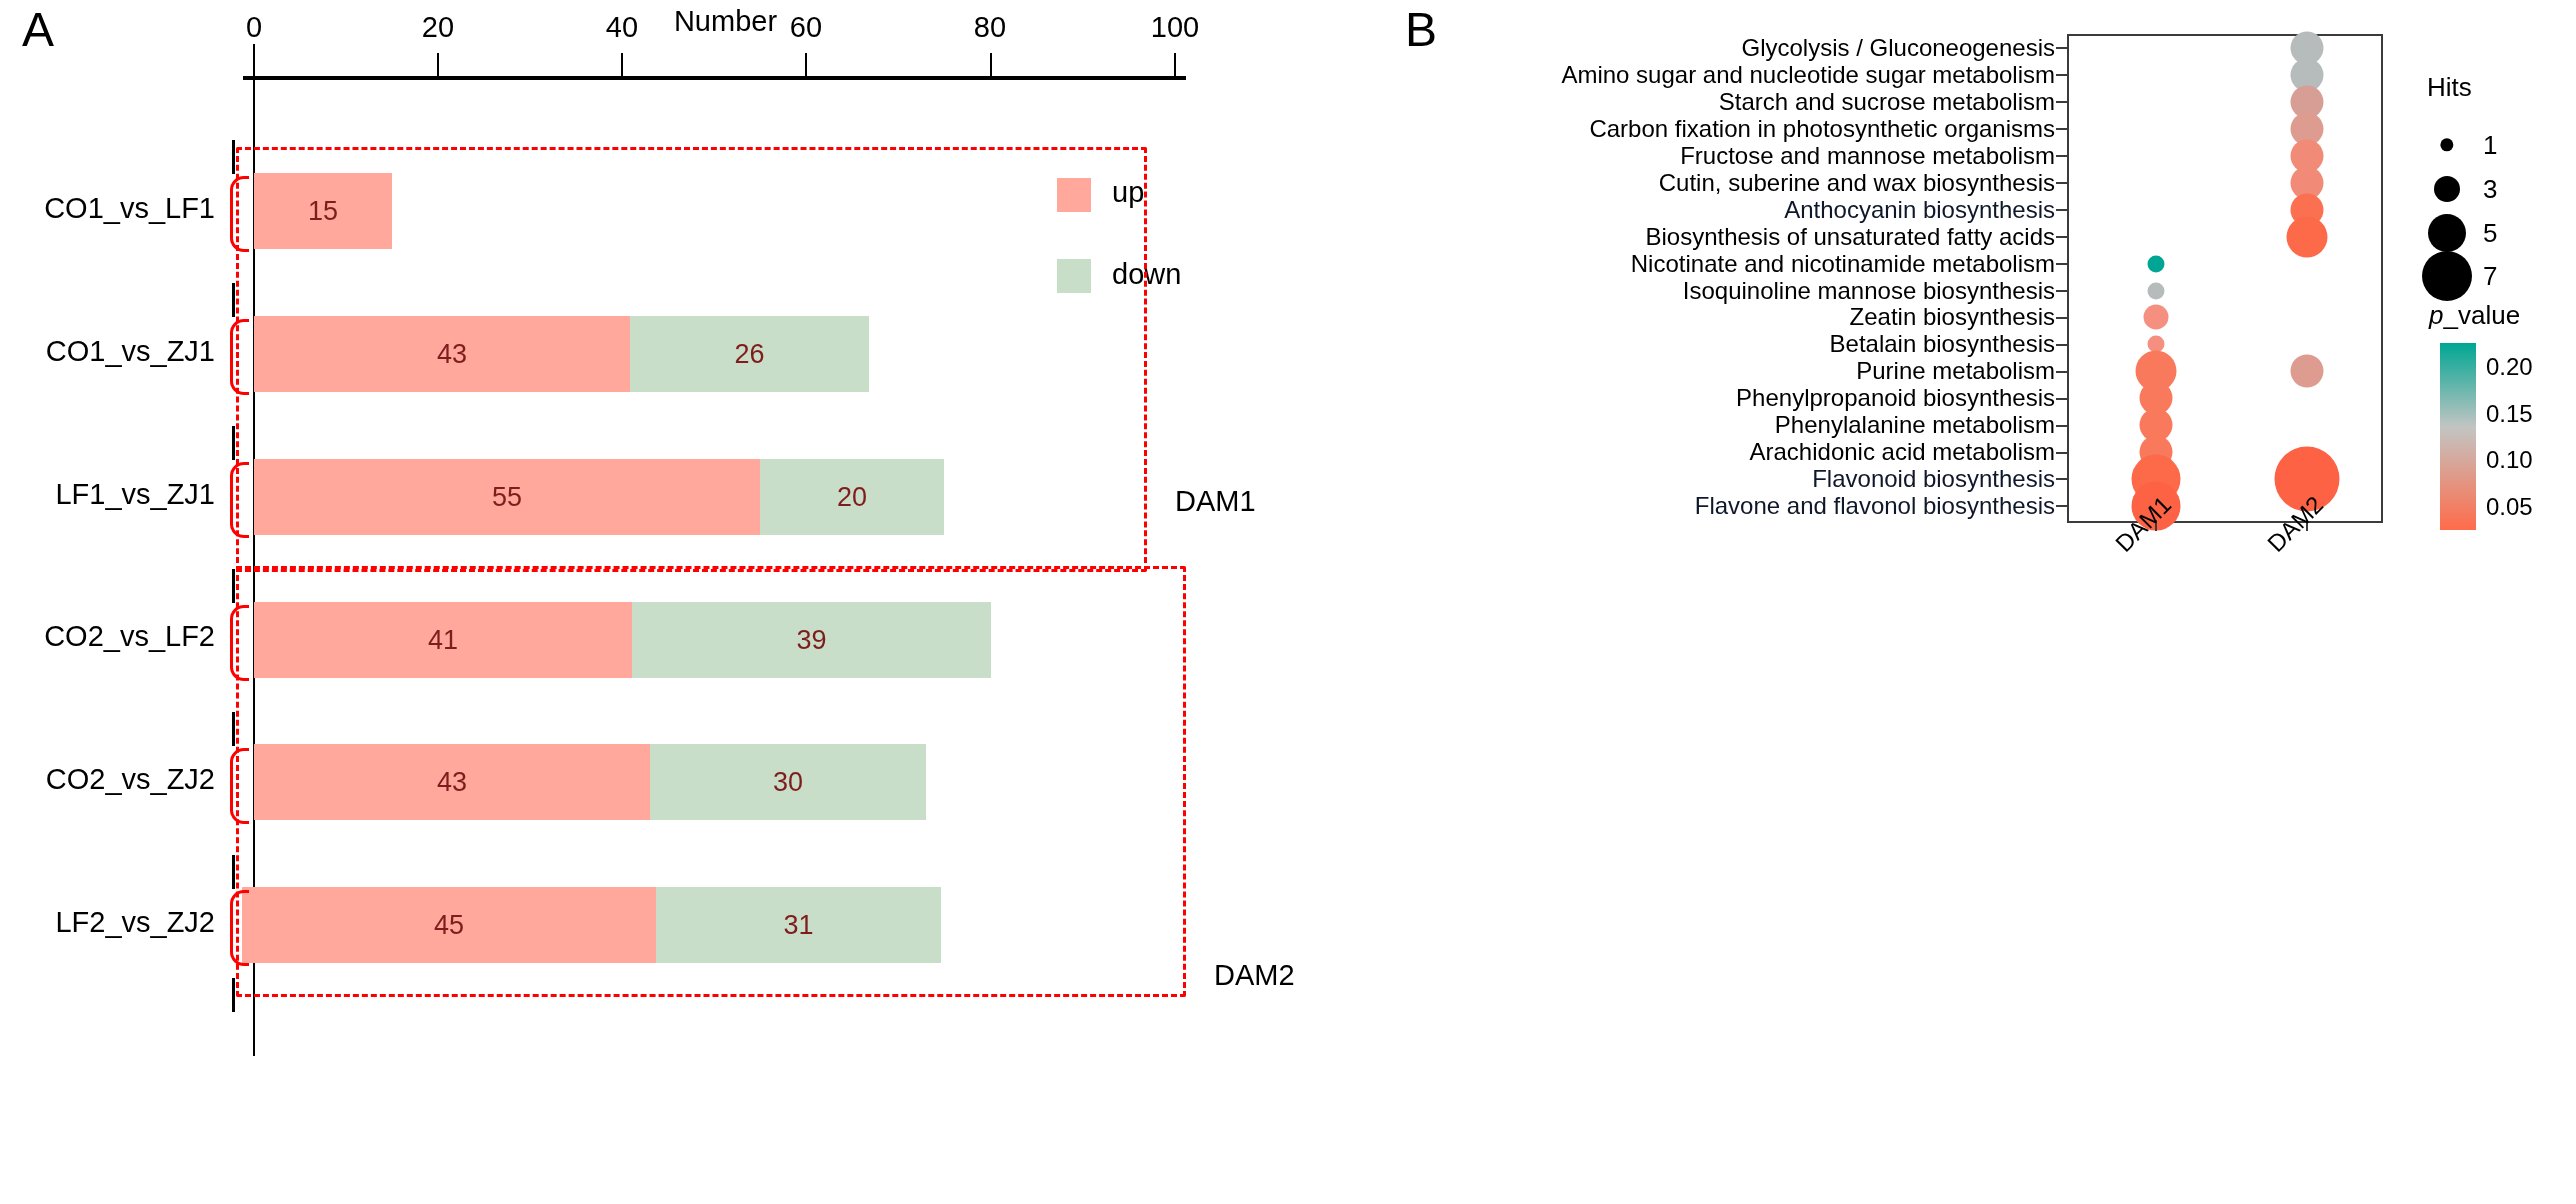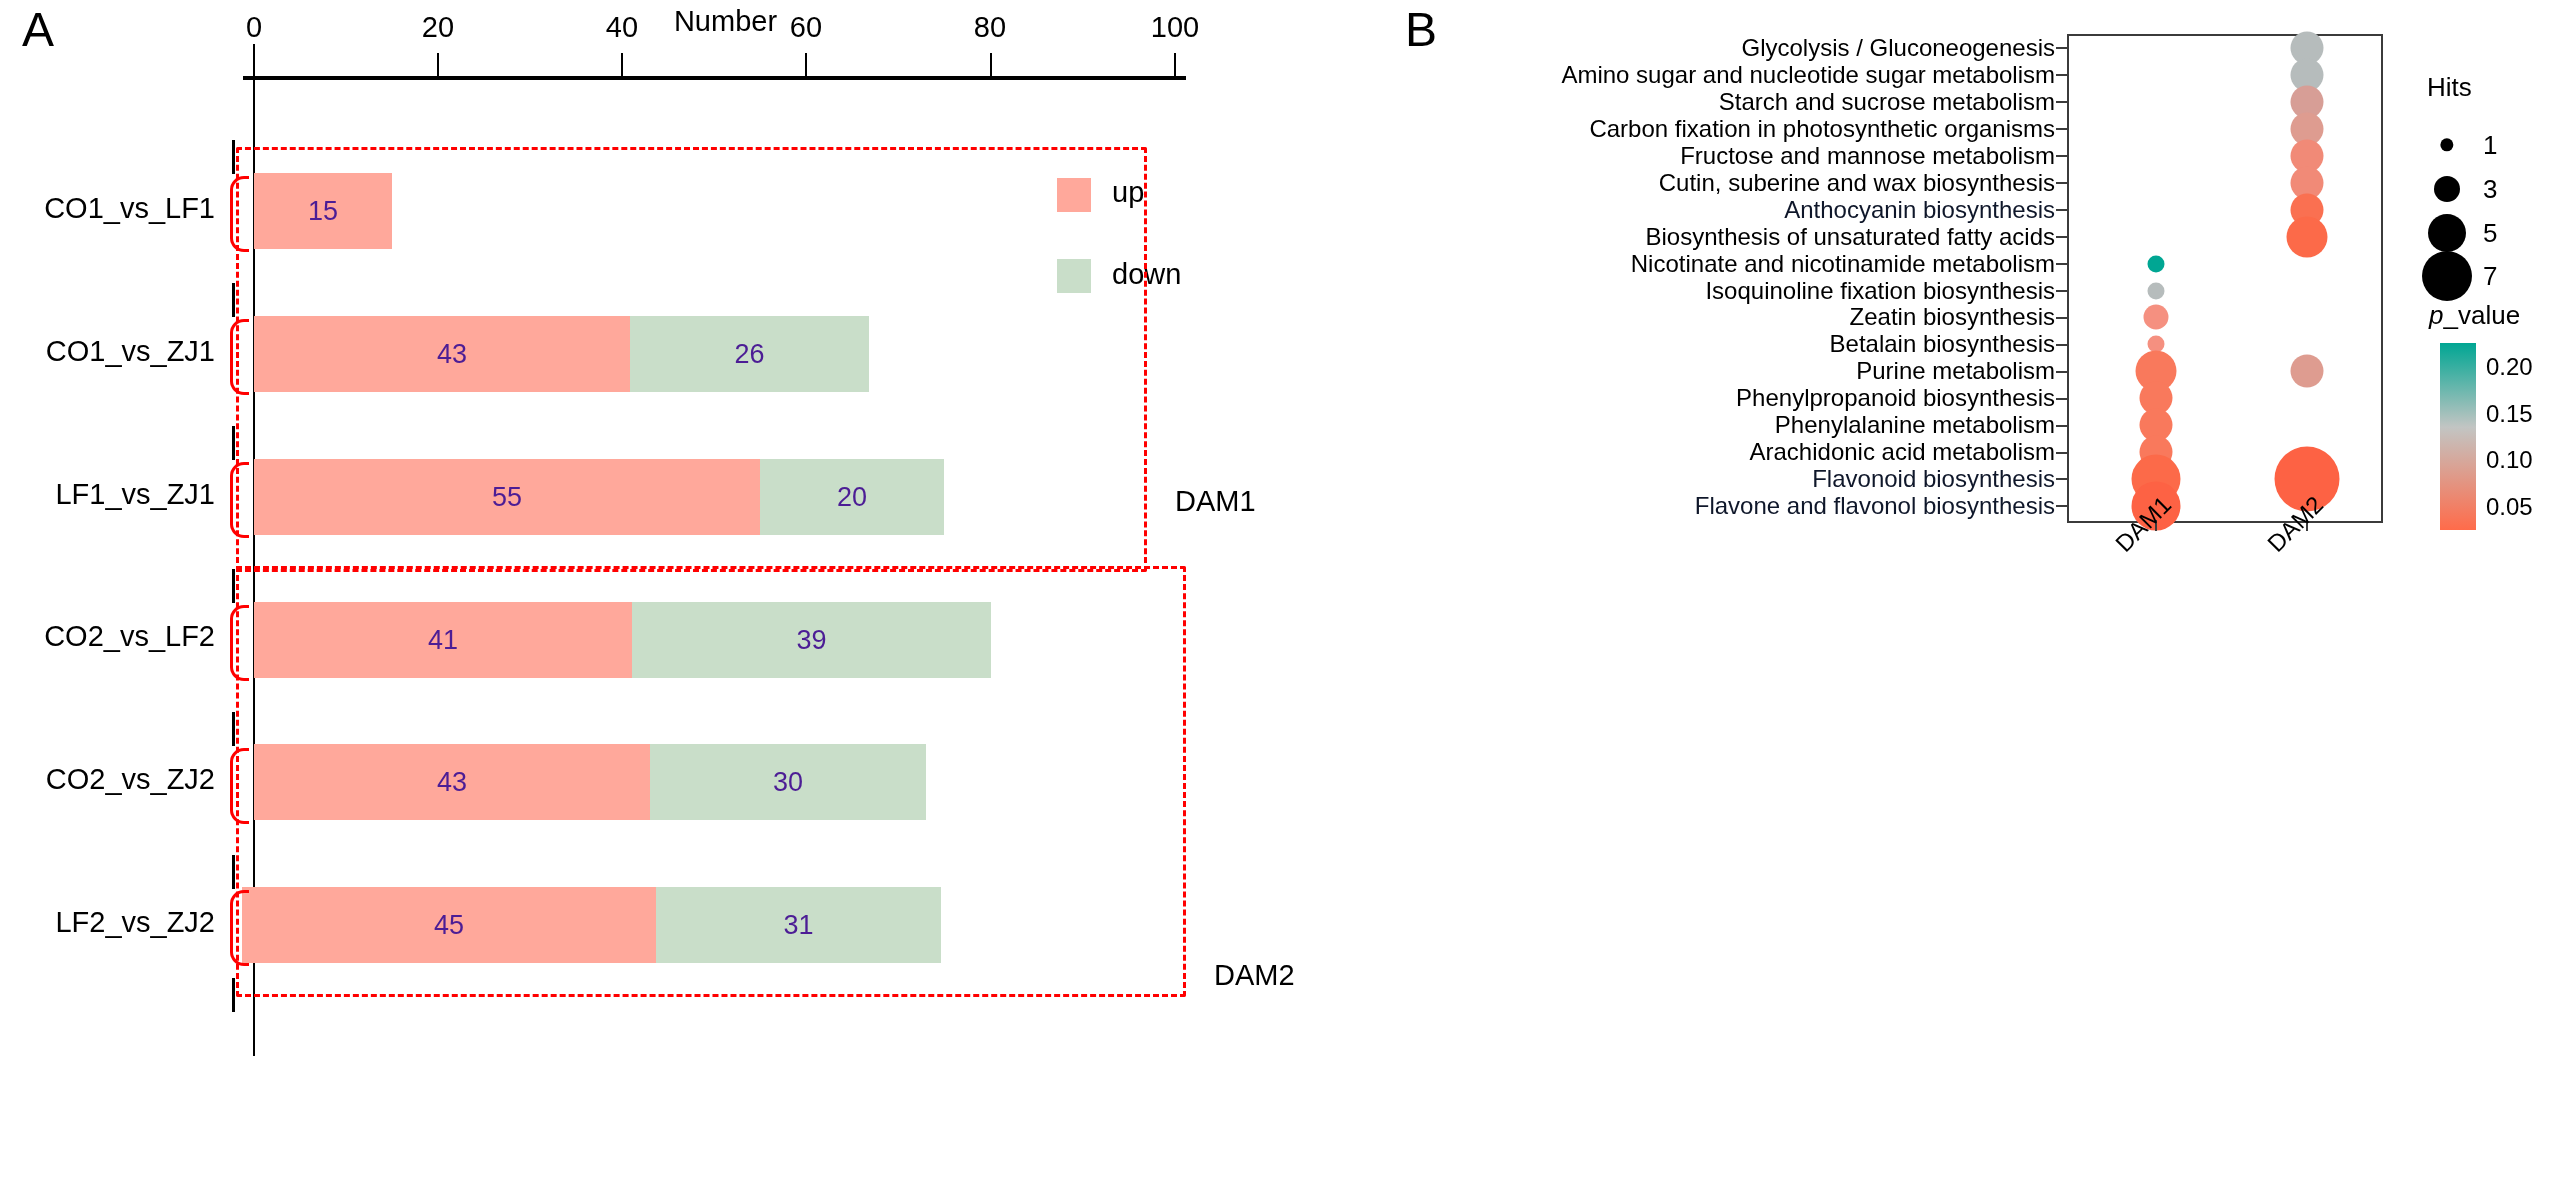--- a/index.html
+++ b/index.html
@@ -10,21 +10,21 @@
   .panel-letter{font-size:48px;font-weight:400;line-height:1;}
 
   
   #panelA{position:absolute;left:0;top:0;width:1280px;height:1205px;}
   .axis-title{font-size:29px;text-align:center;}
   .axis-line{position:absolute;background:#000;}
   .tick{position:absolute;width:2.3px;background:#000;}
   .ticklabel{position:absolute;font-size:29px;text-align:center;width:94px;}
   .barrow{position:absolute;height:76px;}
   .seg{position:absolute;top:0;height:100%;display:flex;align-items:center;
-       justify-content:center;font-size:27px;color:#4c1d95;}
+       justify-content:center;font-size:27px;color:#7f1d1d;}
   .seg.up{background:#FFA89B;}
   .seg.down{background:#C9DEC9;}
   .catlabel{position:absolute;font-size:29px;text-align:right;width:328px;}
   .dashbox{position:absolute;border:3.9px dashed #FF0000;border-radius:2.3px;}
   .damlabel{position:absolute;font-size:29px;}
   .legend-sw{position:absolute;width:34px;height:34px;}
   .legend-tx{position:absolute;font-size:29px;}
   .vline{position:absolute;width:2.3px;background:#000;}
 
   
@@ -161,21 +161,21 @@
       <div class="rowlabel" style="left:14px;top:156px;width:761px;">Fructose and mannose metabolism</div>
       <div class="rowtick" style="left:776px;top:155px;"></div>
       <div class="rowlabel" style="left:14px;top:183px;width:761px;">Cutin, suberine and wax biosynthesis</div>
       <div class="rowtick" style="left:776px;top:182px;"></div>
       <div class="rowlabel hl" style="left:14px;top:210px;width:761px;">Anthocyanin biosynthesis</div>
       <div class="rowtick" style="left:776px;top:209px;"></div>
       <div class="rowlabel" style="left:14px;top:237px;width:761px;">Biosynthesis of unsaturated fatty acids</div>
       <div class="rowtick" style="left:776px;top:236px;"></div>
       <div class="rowlabel" style="left:14px;top:264px;width:761px;">Nicotinate and nicotinamide metabolism</div>
       <div class="rowtick" style="left:776px;top:263px;"></div>
-      <div class="rowlabel" style="left:14px;top:291px;width:761px;">Isoquinoline fixation biosynthesis</div>
+      <div class="rowlabel" style="left:14px;top:291px;width:761px;">Isoquinoline mannose biosynthesis</div>
       <div class="rowtick" style="left:776px;top:290px;"></div>
       <div class="rowlabel" style="left:14px;top:317px;width:761px;">Zeatin biosynthesis</div>
       <div class="rowtick" style="left:776px;top:317px;"></div>
       <div class="rowlabel" style="left:14px;top:344px;width:761px;">Betalain biosynthesis</div>
       <div class="rowtick" style="left:776px;top:344px;"></div>
       <div class="rowlabel" style="left:14px;top:371px;width:761px;">Purine metabolism</div>
       <div class="rowtick" style="left:776px;top:371px;"></div>
       <div class="rowlabel" style="left:14px;top:398px;width:761px;">Phenylpropanoid biosynthesis</div>
       <div class="rowtick" style="left:776px;top:398px;"></div>
       <div class="rowlabel" style="left:14px;top:425px;width:761px;">Phenylalanine metabolism</div>

